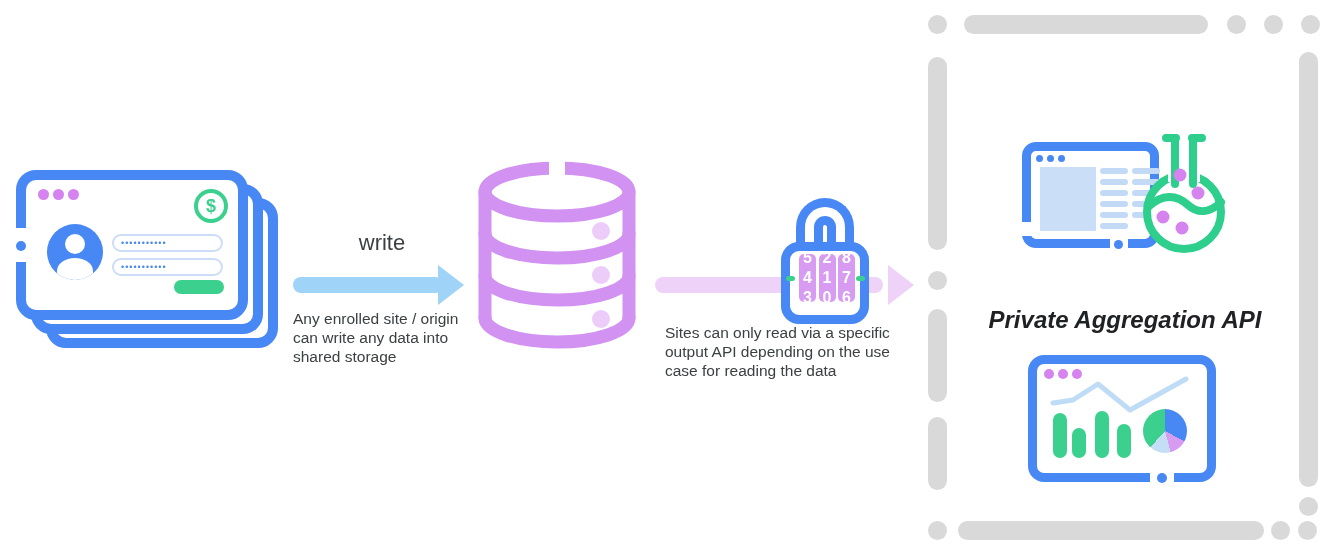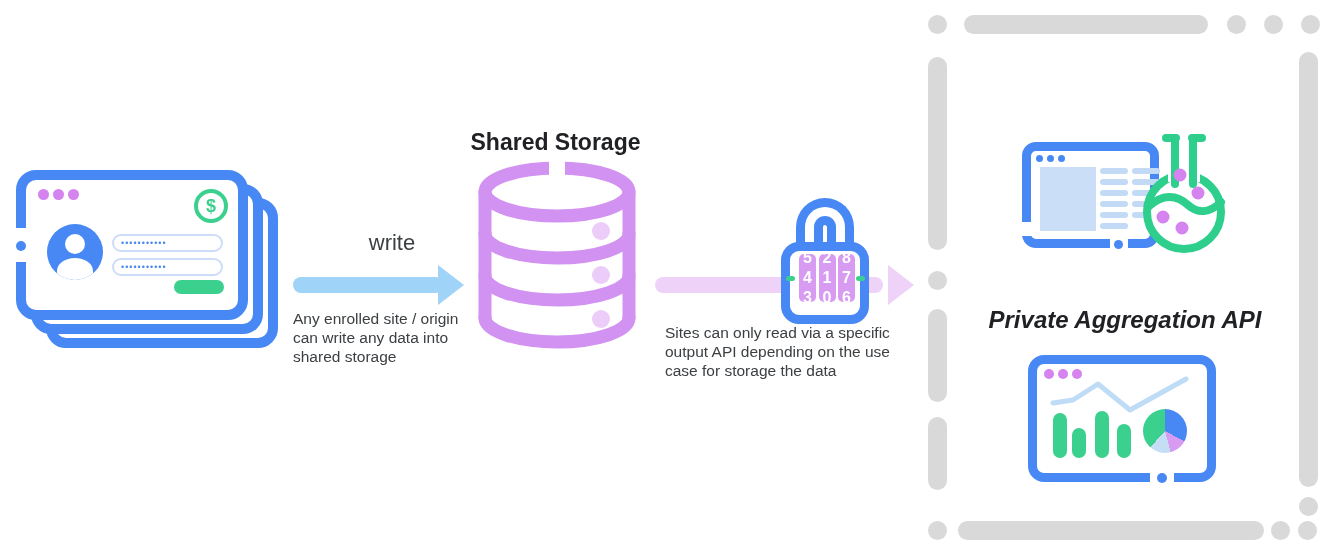--- a/index.html
+++ b/index.html
@@ -64,43 +64,42 @@
 
   <div class="pw-field" style="left:112px;top:234px;">
     <span>•••••••••••</span>
   </div>
   <div class="pw-field" style="left:112px;top:258px;">
     <span>•••••••••••</span>
   </div>
 
   <div class="abs" style="left:174px;top:280px;width:50px;height:14px;border-radius:7px;background:#3bd08d;"></div>
 
-  <div class="flow-label abs" style="left:312px;top:230px;width:160px;">write</div>
+  <div class="flow-label abs" style="left:302px;top:230px;width:160px;">write</div>
   <div class="arrow-shaft" style="left:293px;top:277px;width:150px;background:#9fd3f8;"></div>
   <div class="arrow-head" style="left:438px;top:265px;border-left:26px solid #9fd3f8;"></div>
   <div class="body-text abs" style="left:293px;top:309px;width:172px;">Any enrolled site / origin can write any data into shared storage</div>
 
-  <div class="heading abs" style="left:448px;top:129px;width:215px;font-size:23px;">Shared Storage</div>
   <svg class="abs" style="left:470px;top:160px;" width="180" height="195" viewBox="0 0 180 195">
     <g fill="none" stroke="#d292f1" stroke-width="13" stroke-linecap="round">
       <ellipse cx="87" cy="32" rx="72" ry="24" fill="#ffffff"></ellipse>
       <path d="M15 32 V158 M159 32 V158"></path>
       <path d="M15 158 A72 24 0 0 0 159 158"></path>
       <path d="M15 74 A72 24 0 0 0 159 74"></path>
       <path d="M15 116 A72 24 0 0 0 159 116"></path>
     </g>
     <rect x="79" y="0" width="16" height="15" fill="#ffffff"></rect>
     <circle cx="131" cy="71" r="9" fill="#eccdf9"></circle>
     <circle cx="131" cy="115" r="9" fill="#eccdf9"></circle>
     <circle cx="131" cy="159" r="9" fill="#eccdf9"></circle>
   </svg>
 
   <div class="arrow-shaft" style="left:655px;top:277px;width:228px;background:#eed2f8;"></div>
   <div class="arrow-head" style="left:888px;top:265px;border-left:26px solid #eed2f8;"></div>
-  <div class="body-text abs" style="left:665px;top:323px;width:228px;">Sites can only read via a specific output API depending on the use case for storage the data</div>
+  <div class="body-text abs" style="left:665px;top:323px;width:228px;">Sites can only read via a specific output API depending on the use case for reading the data</div>
 
   <div class="abs" style="left:796px;top:198px;width:58px;height:50px;border:9px solid #4788f4;border-bottom:none;border-radius:29px 29px 0 0;box-sizing:border-box;"></div>
   <div class="abs" style="left:814px;top:216px;width:22px;height:32px;border:9px solid #4788f4;border-bottom:none;border-radius:11px 11px 0 0;box-sizing:border-box;background:#fff;"></div>
   <div class="abs" style="left:781px;top:242px;width:88px;height:82px;background:#fff;border:9px solid #4788f4;border-radius:18px;box-sizing:border-box;"></div>
   <div class="abs" style="left:799px;top:254px;display:flex;gap:2.5px;">
     <div class="wheel">
       <div class="wheel-col">
         <span>5</span>
         <span>4</span>
         <span>3</span>

